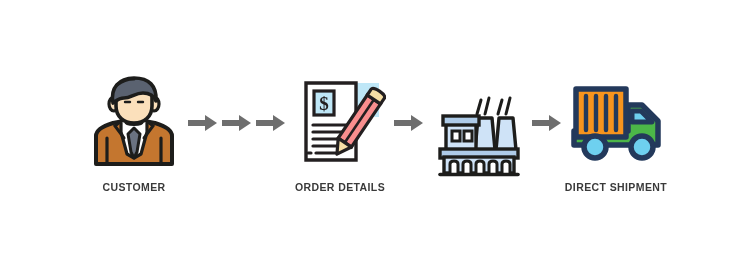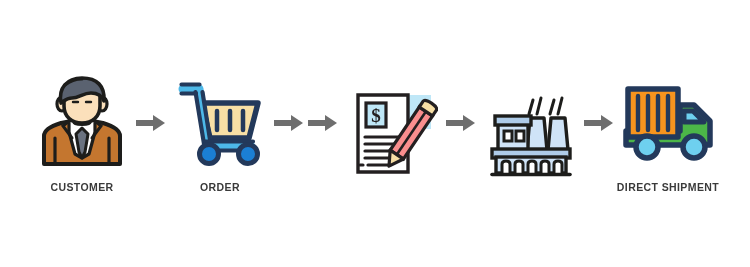--- a/index.html
+++ b/index.html
@@ -98,45 +98,20 @@
     </div>
     <div class="step-label">CUSTOMER</div>
   </div>
 
   <div class="arrow">
     <svg width="30" height="18" viewBox="0 0 30 18">
       <path d="M0 6 L17 6 L17 1 L29 9 L17 17 L17 12 L0 12 Z" fill="#6e6e6e"></path>
     </svg>
   </div>
 
-  <div class="step">
-    <div class="icon-box">
-      <svg width="90" height="88" viewBox="0 0 90 88">
-
-        <path d="M27 25 L83 25 L74 60 L35 60 Z" fill="#f7dfa5" stroke="#23395b" stroke-width="5.5" stroke-linejoin="round"></path>
-
-        <path d="M42 33 L42 52" stroke="#23395b" stroke-width="4.5" stroke-linecap="round"></path>
-        <path d="M55 33 L55 52" stroke="#23395b" stroke-width="4.5" stroke-linecap="round"></path>
-        <path d="M68 33 L68 52" stroke="#23395b" stroke-width="4.5" stroke-linecap="round"></path>
-
-        <path d="M8 11 L24 11 L33 68" fill="none" stroke="#4db8e8" stroke-width="9" stroke-linecap="round" stroke-linejoin="round"></path>
-        <path d="M8 11 L24 11 L33 68" fill="none" stroke="#23395b" stroke-width="5" stroke-linecap="round" stroke-linejoin="round" opacity="0"></path>
-        <path d="M6.5 6.5 L24.5 6.5 M6.5 15.5 L21 15.5" fill="none" stroke="#23395b" stroke-width="4.2" stroke-linecap="round"></path>
-        <path d="M27.5 14 L36 68" fill="none" stroke="#23395b" stroke-width="4.2" stroke-linecap="round"></path>
-        <path d="M20.5 14 L29 66" fill="none" stroke="#23395b" stroke-width="4.2" stroke-linecap="round"></path>
-
-        <path d="M33 68 L76 68" fill="none" stroke="#4db8e8" stroke-width="8" stroke-linecap="round"></path>
-        <path d="M30 63.5 L78 63.5 M36 72.5 L72 72.5" fill="none" stroke="#23395b" stroke-width="4.2" stroke-linecap="round"></path>
-
-        <circle cx="34" cy="76" r="9.5" fill="#1b7fd4" stroke="#23395b" stroke-width="5"></circle>
-        <circle cx="73" cy="76" r="9.5" fill="#1b7fd4" stroke="#23395b" stroke-width="5"></circle>
-      </svg>
-    </div>
-    <div class="step-label">ORDER</div>
-  </div>
 
   <div class="arrow">
     <svg width="30" height="18" viewBox="0 0 30 18">
       <path d="M0 6 L17 6 L17 1 L29 9 L17 17 L17 12 L0 12 Z" fill="#6e6e6e"></path>
     </svg>
   </div>
 
 
   <div class="arrow">
     <svg width="30" height="18" viewBox="0 0 30 18">
@@ -163,20 +138,21 @@
         <path d="M22 77 L44 77" stroke="#231f20" stroke-width="3.2" stroke-linecap="round"></path>
 
         <g transform="rotate(34 62 50)">
           <rect x="54" y="18" width="16" height="52" fill="#f98e8e" stroke="#231f20" stroke-width="3.2"></rect>
           <path d="M54 18 L70 18 L70 11 C70 7 54 7 54 11 Z" fill="#f7dfa5" stroke="#231f20" stroke-width="3.2" stroke-linejoin="round"></path>
           <path d="M54 70 L70 70 L62 84 Z" fill="#f7dfa5" stroke="#231f20" stroke-width="3.2" stroke-linejoin="round"></path>
           <path d="M62 18 L62 70" stroke="#231f20" stroke-width="2.6"></path>
         </g>
       </svg>
     </div>
+    <div class="step-label">ORDER DETAILS</div>
   </div>
 
   <div class="arrow">
     <svg width="30" height="18" viewBox="0 0 30 18">
       <path d="M0 6 L17 6 L17 1 L29 9 L17 17 L17 12 L0 12 Z" fill="#6e6e6e"></path>
     </svg>
   </div>
 
   <div class="step">
     <div class="icon-box">

